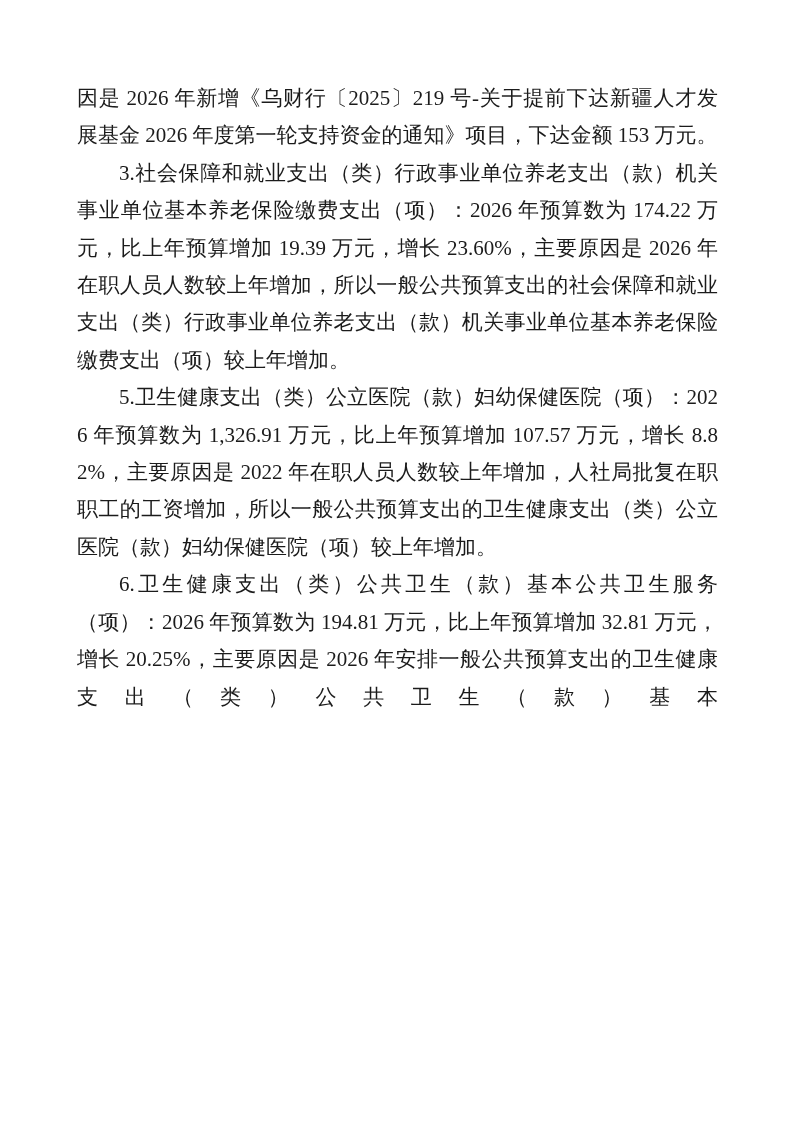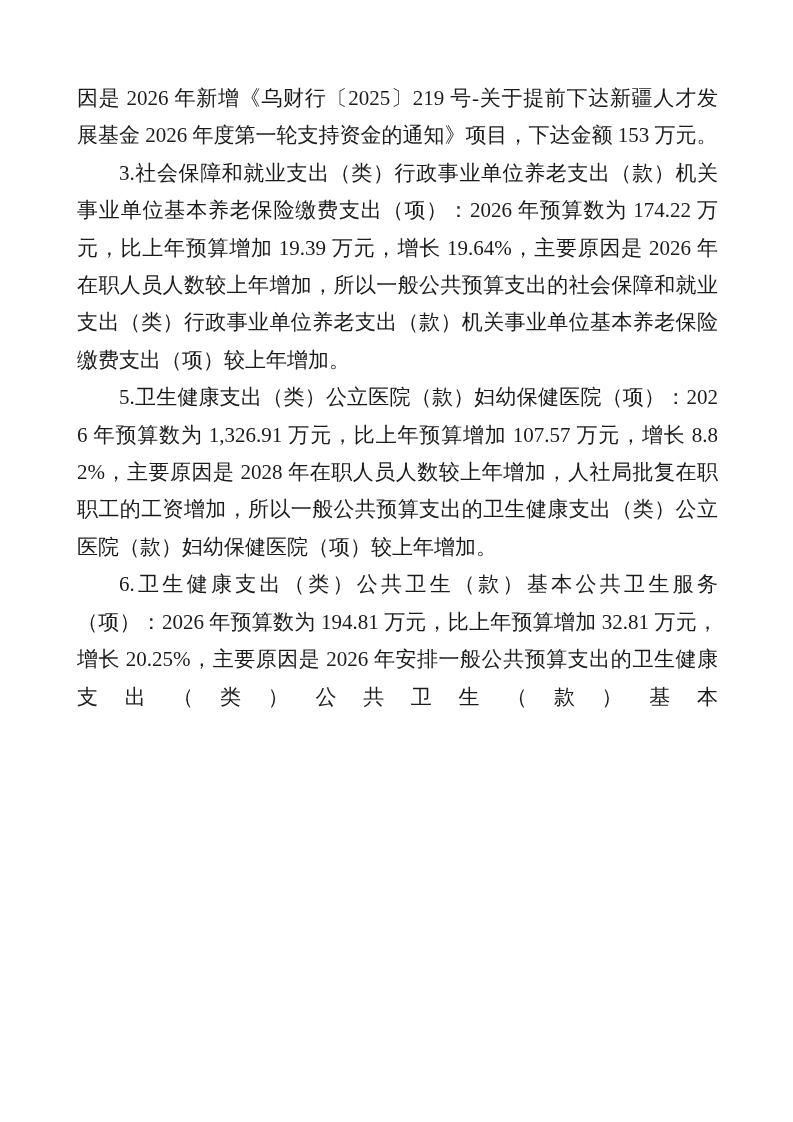--- a/index.html
+++ b/index.html
@@ -47,18 +47,18 @@
     line-height: 20px;
     color: #1b1b1b;
   }
 </style>
 </head>
 <body>
 
 <div class="page">
   <div class="content">
     <p class="no-indent">因是 2026 年新增《乌财行〔2025〕219 号-关于提前下达新疆人才发展基金 2026 年度第一轮支持资金的通知》项目，下达金额 153 万元。</p>
-    <p>3.社会保障和就业支出（类）行政事业单位养老支出（款）机关事业单位基本养老保险缴费支出（项）：2026 年预算数为 174.22 万元，比上年预算增加 19.39 万元，增长 19.64%，主要原因是 2026 年在职人员人数较上年增加，所以一般公共预算支出的社会保障和就业支出（类）行政事业单位养老支出（款）机关事业单位基本养老保险缴费支出（项）较上年增加。</p>
-    <p>5.卫生健康支出（类）公立医院（款）妇幼保健医院（项）：2026 年预算数为 1,326.91 万元，比上年预算增加 107.57 万元，增长 8.82%，主要原因是 2028 年在职人员人数较上年增加，人社局批复在职职工的工资增加，所以一般公共预算支出的卫生健康支出（类）公立医院（款）妇幼保健医院（项）较上年增加。</p>
+    <p>3.社会保障和就业支出（类）行政事业单位养老支出（款）机关事业单位基本养老保险缴费支出（项）：2026 年预算数为 174.22 万元，比上年预算增加 19.39 万元，增长 23.60%，主要原因是 2026 年在职人员人数较上年增加，所以一般公共预算支出的社会保障和就业支出（类）行政事业单位养老支出（款）机关事业单位基本养老保险缴费支出（项）较上年增加。</p>
+    <p>5.卫生健康支出（类）公立医院（款）妇幼保健医院（项）：2026 年预算数为 1,326.91 万元，比上年预算增加 107.57 万元，增长 8.82%，主要原因是 2022 年在职人员人数较上年增加，人社局批复在职职工的工资增加，所以一般公共预算支出的卫生健康支出（类）公立医院（款）妇幼保健医院（项）较上年增加。</p>
     <p class="continues">6.卫生健康支出（类）公共卫生（款）基本公共卫生服务（项）：2026 年预算数为 194.81 万元，比上年预算增加 32.81 万元，增长 20.25%，主要原因是 2026 年安排一般公共预算支出的卫生健康支出（类）公共卫生（款）基本</p>
   </div>
   <div class="page-number">29</div>
 </div>
 
 </body></html>

